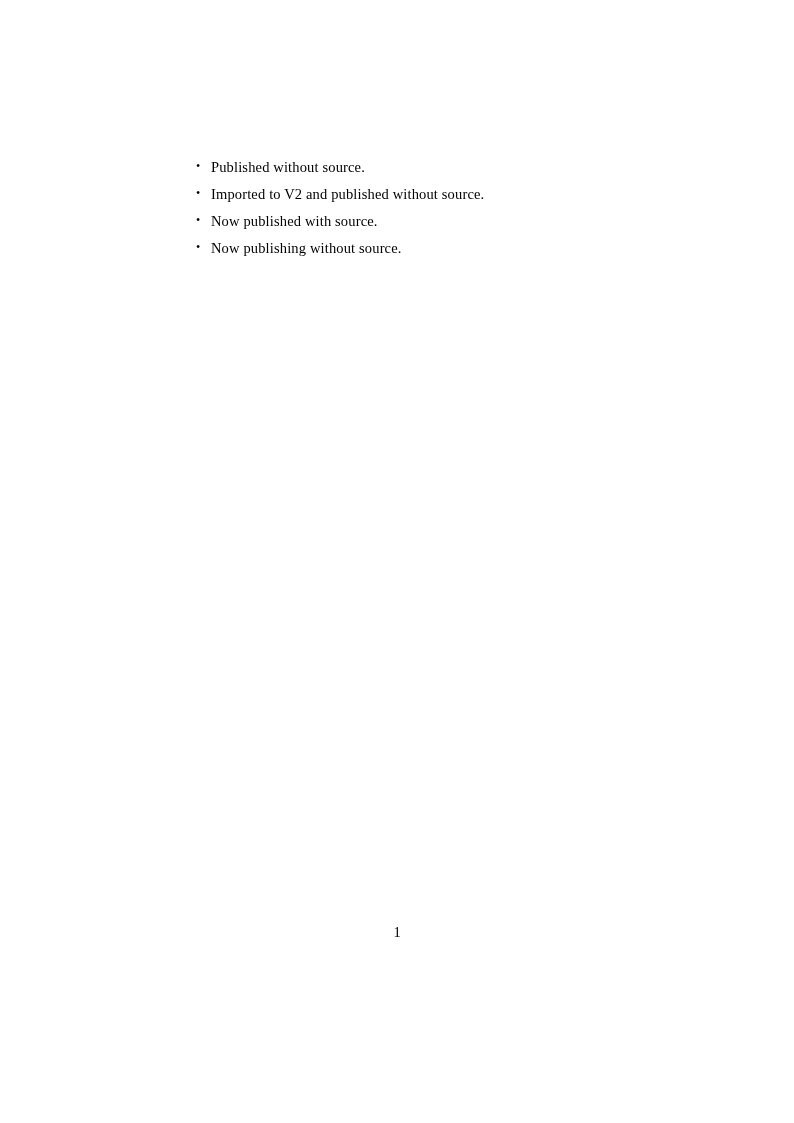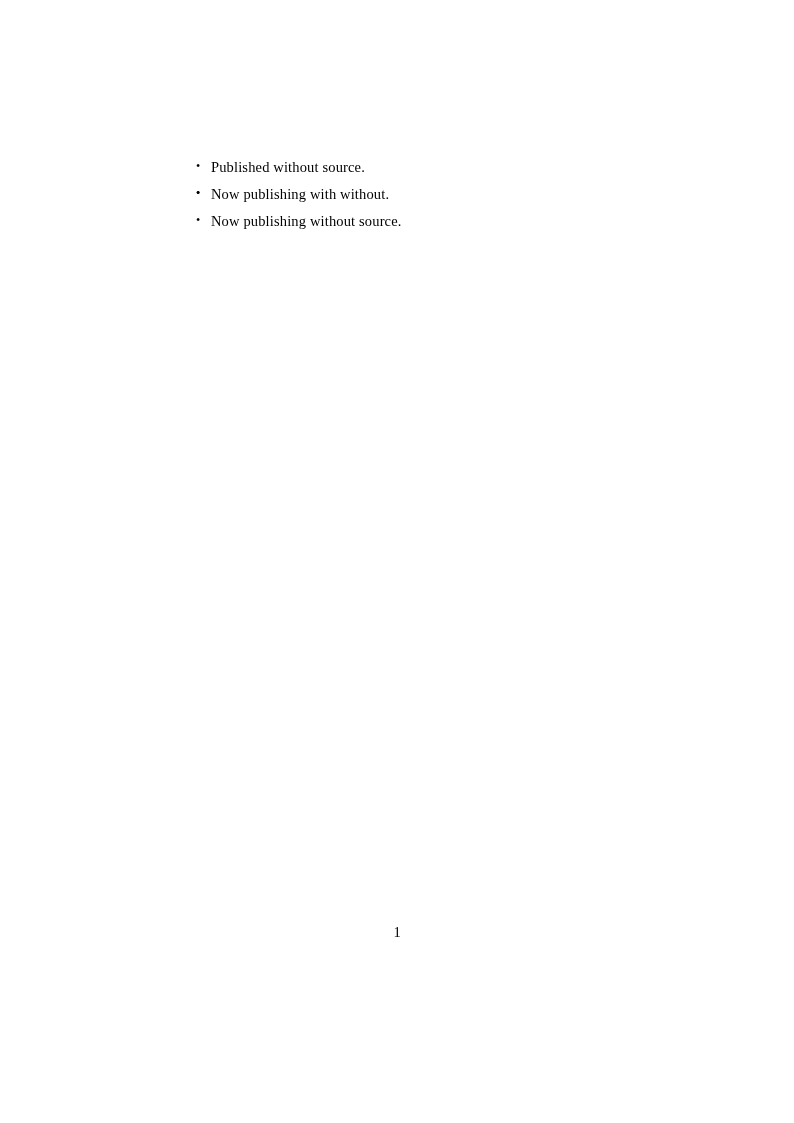--- a/index.html
+++ b/index.html
@@ -65,24 +65,25 @@
 <div class="page">
 
   <div class="content">
     <ul class="bullet-list">
       <li>
         <span class="bullet">•</span>
         <span>Published without source.</span>
       </li>
       <li>
         <span class="bullet">•</span>
+        <span>Imported to V2 and published without source.</span>
       </li>
       <li>
         <span class="bullet">•</span>
-        <span>Now publishing with without.</span>
+        <span>Now published with source.</span>
       </li>
       <li>
         <span class="bullet">•</span>
         <span>Now publishing without source.</span>
       </li>
     </ul>
   </div>
 
   <div class="page-number">1</div>
 

